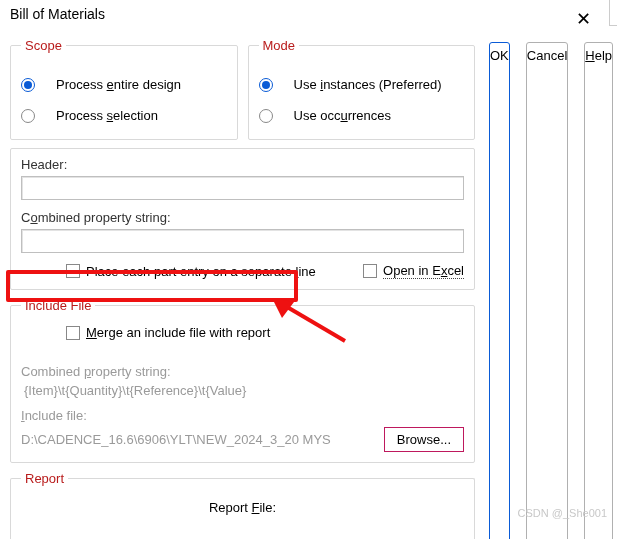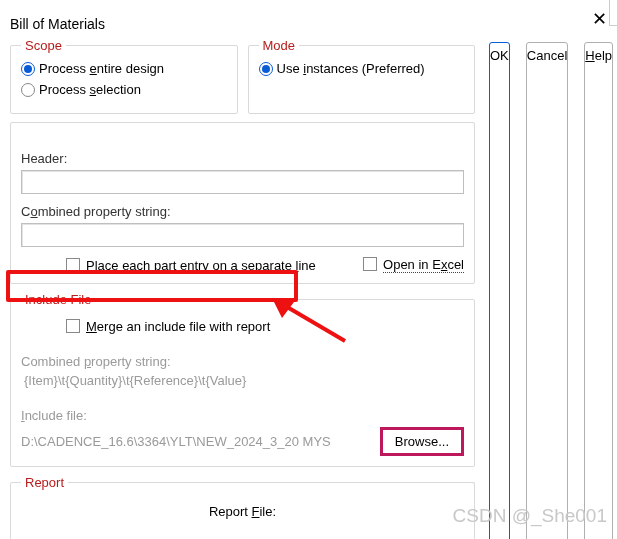--- a/index.html
+++ b/index.html
@@ -10,22 +10,22 @@
     color: #000;
     background: #fff;
     width: 617px;
     height: 539px;
     overflow: hidden;
     position: relative;
   }
   .titlebar {
     display: flex;
     justify-content: space-between;
-    align-items: flex-end;
-    padding: 6px 0 6px 10px;
+    align-items: flex-start;
+    padding: 6px 16px 6px 10px;
     font-size: 14px;
   }
   .close-x {
     font-size: 18px;
     padding: 2px 10px;
     cursor: pointer;
     font-family: Arial, sans-serif;
   }
   .content {
     display: flex;
@@ -55,53 +55,53 @@
   legend {
     padding: 0 4px;
     color: #b91c1c;
     font-size: 13px;
   }
   .top-row { display:flex; gap:10px; }
   .top-row fieldset { flex:1; }
   .radio-row {
     display:flex;
     align-items:center;
-    gap:4px;
-    margin: 0 0 6px 0;
+    gap:21px;
+    margin: 16px 0 6px 0;
     cursor:pointer;
   }
   .radio {
     width:14px; height:14px; border-radius:50%;
     border:1.5px solid #888;
     display:inline-flex; align-items:center; justify-content:center;
     flex-shrink:0;
   }
   .radio.checked { border-color:#0a5bd6; }
   .radio.checked::after{
     content:""; width:8px; height:8px; border-radius:50%; background:#0a5bd6;
   }
   .chk {
     width:14px; height:14px;
     border:1.5px solid #888;
     display:inline-block;
     flex-shrink:0;
   }
   .underline-letter { text-decoration: underline; }
-  .field-label { margin: 20px 0 4px 0; color:#333; }
+  .field-label { margin: 0 0 4px 0; color:#333; }
   .text-input {
     width:100%;
     border:1px solid #bfbfbf;
     box-shadow: inset 1px 1px 0 #e3e3e3;
     height:24px;
     padding:2px 4px;
     font-size:13px;
     background:#fff;
   }
   .checkbox-row {
-    display:flex; align-items:flex-start; gap:6px; cursor:pointer;padding-left:45px;
+    display:flex; align-items:center; gap:6px; cursor:pointer;padding-left:45px;
   }
   .row-between {
     display:flex; justify-content:space-between; align-items:center;
     margin-top:10px;
   }
   .highlight-box {
     border:4px solid #e11;
     position:absolute;
     left:6px; top:270px;
     width:292px; height:32px;
@@ -109,34 +109,34 @@
     border-radius:2px;
   }
   .arrow {
     position:absolute;
     left:270px; top:296px;
     width:80px; height:50px;
     pointer-events:none;
   }
   .disabled-text { color:#9a9a9a; }
   .browse-btn {
-    border:3px solid #be185d;
+    border:1px solid #be185d;
     background:#fff;
     padding:4px 12px;
     cursor:pointer;
     font-size:13px;
   }
   .include-row { display:flex; gap:8px; align-items:center; margin-top:2px;}
   .include-input { flex:1; }
   .report-row { display:flex; align-items:center; gap:24px; margin:6px 0 0 0;flex-direction:column;}
   .watermark {
     position:absolute;
-    right:10px; bottom:12px;
+    right:10px; bottom:20px;
     color:#c8c8c8;
-    font-size:19px;
+    font-size:11px;
     font-family: Arial, sans-serif;
   }
   .right-edge {
     position:absolute; right:0; top:0; width:8px; height:26px;
     border-left:1px solid #ccc; border-bottom:1px solid #ccc;
   }
 </style>
 </head>
 <body>
 
@@ -161,20 +161,24 @@
           <span class="radio"></span>
           <span><span>Process </span><span class="underline-letter">s</span><span>election</span></span>
         </div>
       </fieldset>
 
       <fieldset>
         <legend>Mode</legend>
         <div class="radio-row">
           <span class="radio checked"></span>
           <span><span>Use </span><span class="underline-letter">i</span><span>nstances (Preferred)</span></span>
+        </div>
+        <div class="radio-row">
+          <span class="radio"></span>
+          <span><span>Use occ</span><span class="underline-letter">u</span><span>rrences</span></span>
         </div>
       </fieldset>
     </div>
 
     <fieldset>
       <div class="field-label">Header:</div>
       <input class="text-input" value="" style="">
       <div class="field-label" style="margin-top:10px;"><span>C</span><span class="underline-letter">o</span><span>mbined property string:</span></div>
       <input class="text-input" value="" style="">
       <div class="row-between">
@@ -184,29 +188,29 @@
         </div>
         <div class="checkbox-row">
           <span class="chk"></span>
           <span style="border-bottom:1px dotted #444;"><span>Open in E</span><span class="underline-letter">x</span><span>cel</span></span>
         </div>
       </div>
     </fieldset>
 
     <fieldset>
       <legend>Include File</legend>
-      <div class="checkbox-row" style="margin:4px 0 8px 0;">
+      <div class="checkbox-row" style="margin:4px 0 24px 0;">
         <span class="chk"></span>
         <span><span class="underline-letter">M</span><span>erge an include file with report</span></span>
       </div>
       <div class="field-label disabled-text"><span>Combined </span><span class="underline-letter">p</span><span>roperty string:</span></div>
       <div class="disabled-text" style="margin:2px 0 10px 3px;">{Item}\t{Quantity}\t{Reference}\t{Value}</div>
       <div class="field-label disabled-text"><span class="underline-letter">I</span><span>nclude file:</span></div>
       <div class="include-row">
-        <div class="include-input disabled-text" style="white-space:nowrap; overflow:hidden;">D:\CADENCE_16.6\3364\YLT\NEW_2024_3_20 MYS</div>
+        <div class="include-input disabled-text" style="white-space:nowrap; overflow:hidden;">D:\CADENCE_16.6\6906\YLT\NEW_2024_3_20 MYS</div>
         <button class="browse-btn">Browse...</button>
       </div>
     </fieldset>
 
     <fieldset style="border-bottom:none; padding-bottom:2px;">
       <legend>Report</legend>
       <div class="report-row">
         <span><span>Report </span><span class="underline-letter">F</span><span>ile:</span></span>
         <div class="checkbox-row">
           <span class="chk"></span>

